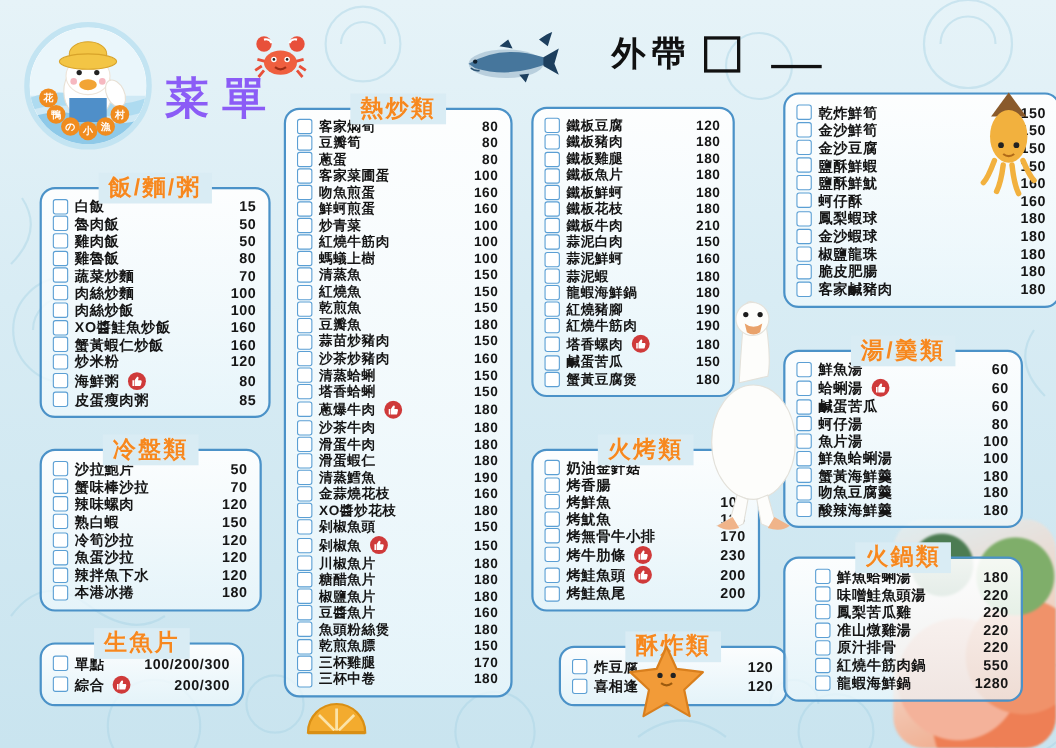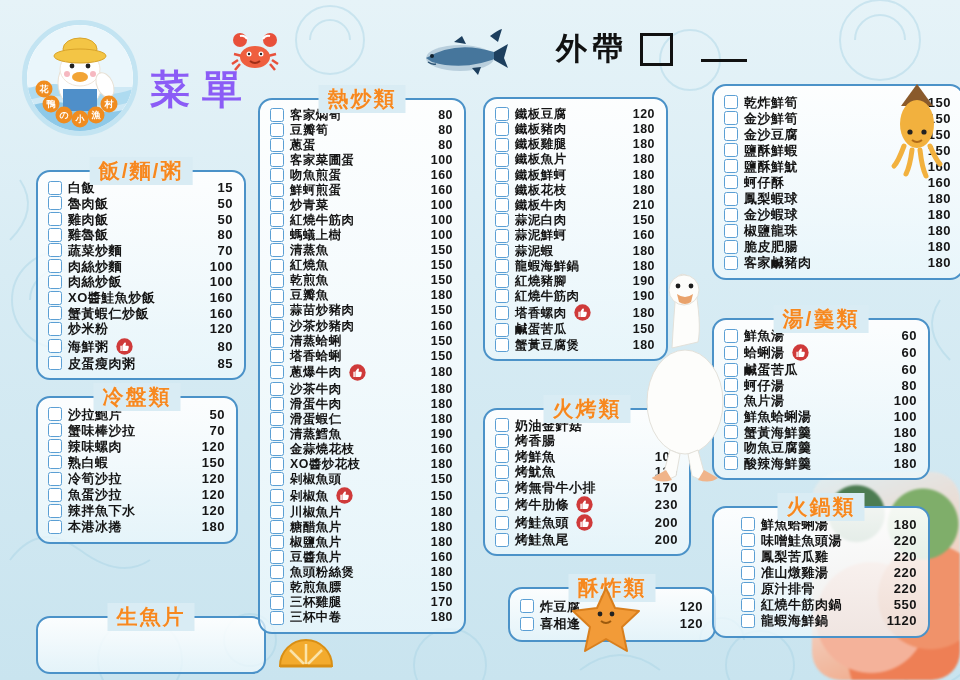--- a/index.html
+++ b/index.html
@@ -256,21 +256,21 @@
         </span>
         <span class="iprice">80</span>
       </div>
       <div class="item-row">
         <span class="cb"></span>
         <span class="iname">皮蛋瘦肉粥</span>
         <span class="iprice">85</span>
       </div>
     </div>
 </div>
-<div class="section" style="left:36px;top:396px;width:202px;height:148px;">
+<div class="section" style="left:36px;top:408px;width:202px;height:148px;">
   <div class="sec-title">冷盤類</div>
   <div class="items">
       <div class="item-row">
         <span class="cb"></span>
         <span class="iname">沙拉鮑片</span>
         <span class="iprice">50</span>
       </div>
       <div class="item-row">
         <span class="cb"></span>
         <span class="iname">蟹味棒沙拉</span>
@@ -301,22 +301,40 @@
         <span class="iname">辣拌魚下水</span>
         <span class="iprice">120</span>
       </div>
       <div class="item-row">
         <span class="cb"></span>
         <span class="iname">本港冰捲</span>
         <span class="iprice">180</span>
       </div>
     </div>
 </div>
-<div class="section" style="left:36px;top:616px;width:230px;height:58px;">
+<div class="section" style="left:36px;top:584px;width:186px;height:58px;">
   <div class="sec-title">生魚片</div>
+  <div class="items">
+      <div class="item-row">
+        <span class="cb"></span>
+        <span class="iname">單點</span>
+        <span class="iprice">100/200/300</span>
+      </div>
+      <div class="item-row">
+        <span class="cb"></span>
+        <span class="iname">綜合</span>
+        <span class="thumb">
+          <svg viewBox="0 0 24 24">
+            <circle cx="12" cy="12" r="11.5" fill="#cf3a3a"></circle>
+            <path fill="#fff" d="M6.2 11h2v7.2h-2z M9 18.2h6.4c.9 0 1.5-.5 1.7-1.2l1-4.2c.2-1-.5-1.9-1.6-1.9h-3.1l.6-2.7c.2-1-.4-1.8-1.3-1.8-.5 0-1 .3-1.2.8L9 11z"></path>
+          </svg>
+        </span>
+        <span class="iprice">200/300</span>
+      </div>
+    </div>
 </div>
 
 <div class="section sec-small" style="left:258px;top:98px;width:208px;height:536px;">
   <div class="sec-title">熱炒類</div>
   <div class="items">
       <div class="item-row">
         <span class="cb"></span>
         <span class="iname">客家燜筍</span>
         <span class="iprice">80</span>
       </div>
@@ -807,16 +825,16 @@
         <span class="iprice">220</span>
       </div>
       <div class="item-row">
         <span class="cb"></span>
         <span class="iname">紅燒牛筋肉鍋</span>
         <span class="iprice">550</span>
       </div>
       <div class="item-row">
         <span class="cb"></span>
         <span class="iname">龍蝦海鮮鍋</span>
-        <span class="iprice">1120</span>
+        <span class="iprice">1280</span>
       </div>
     </div>
 </div>
 
 </body></html>

